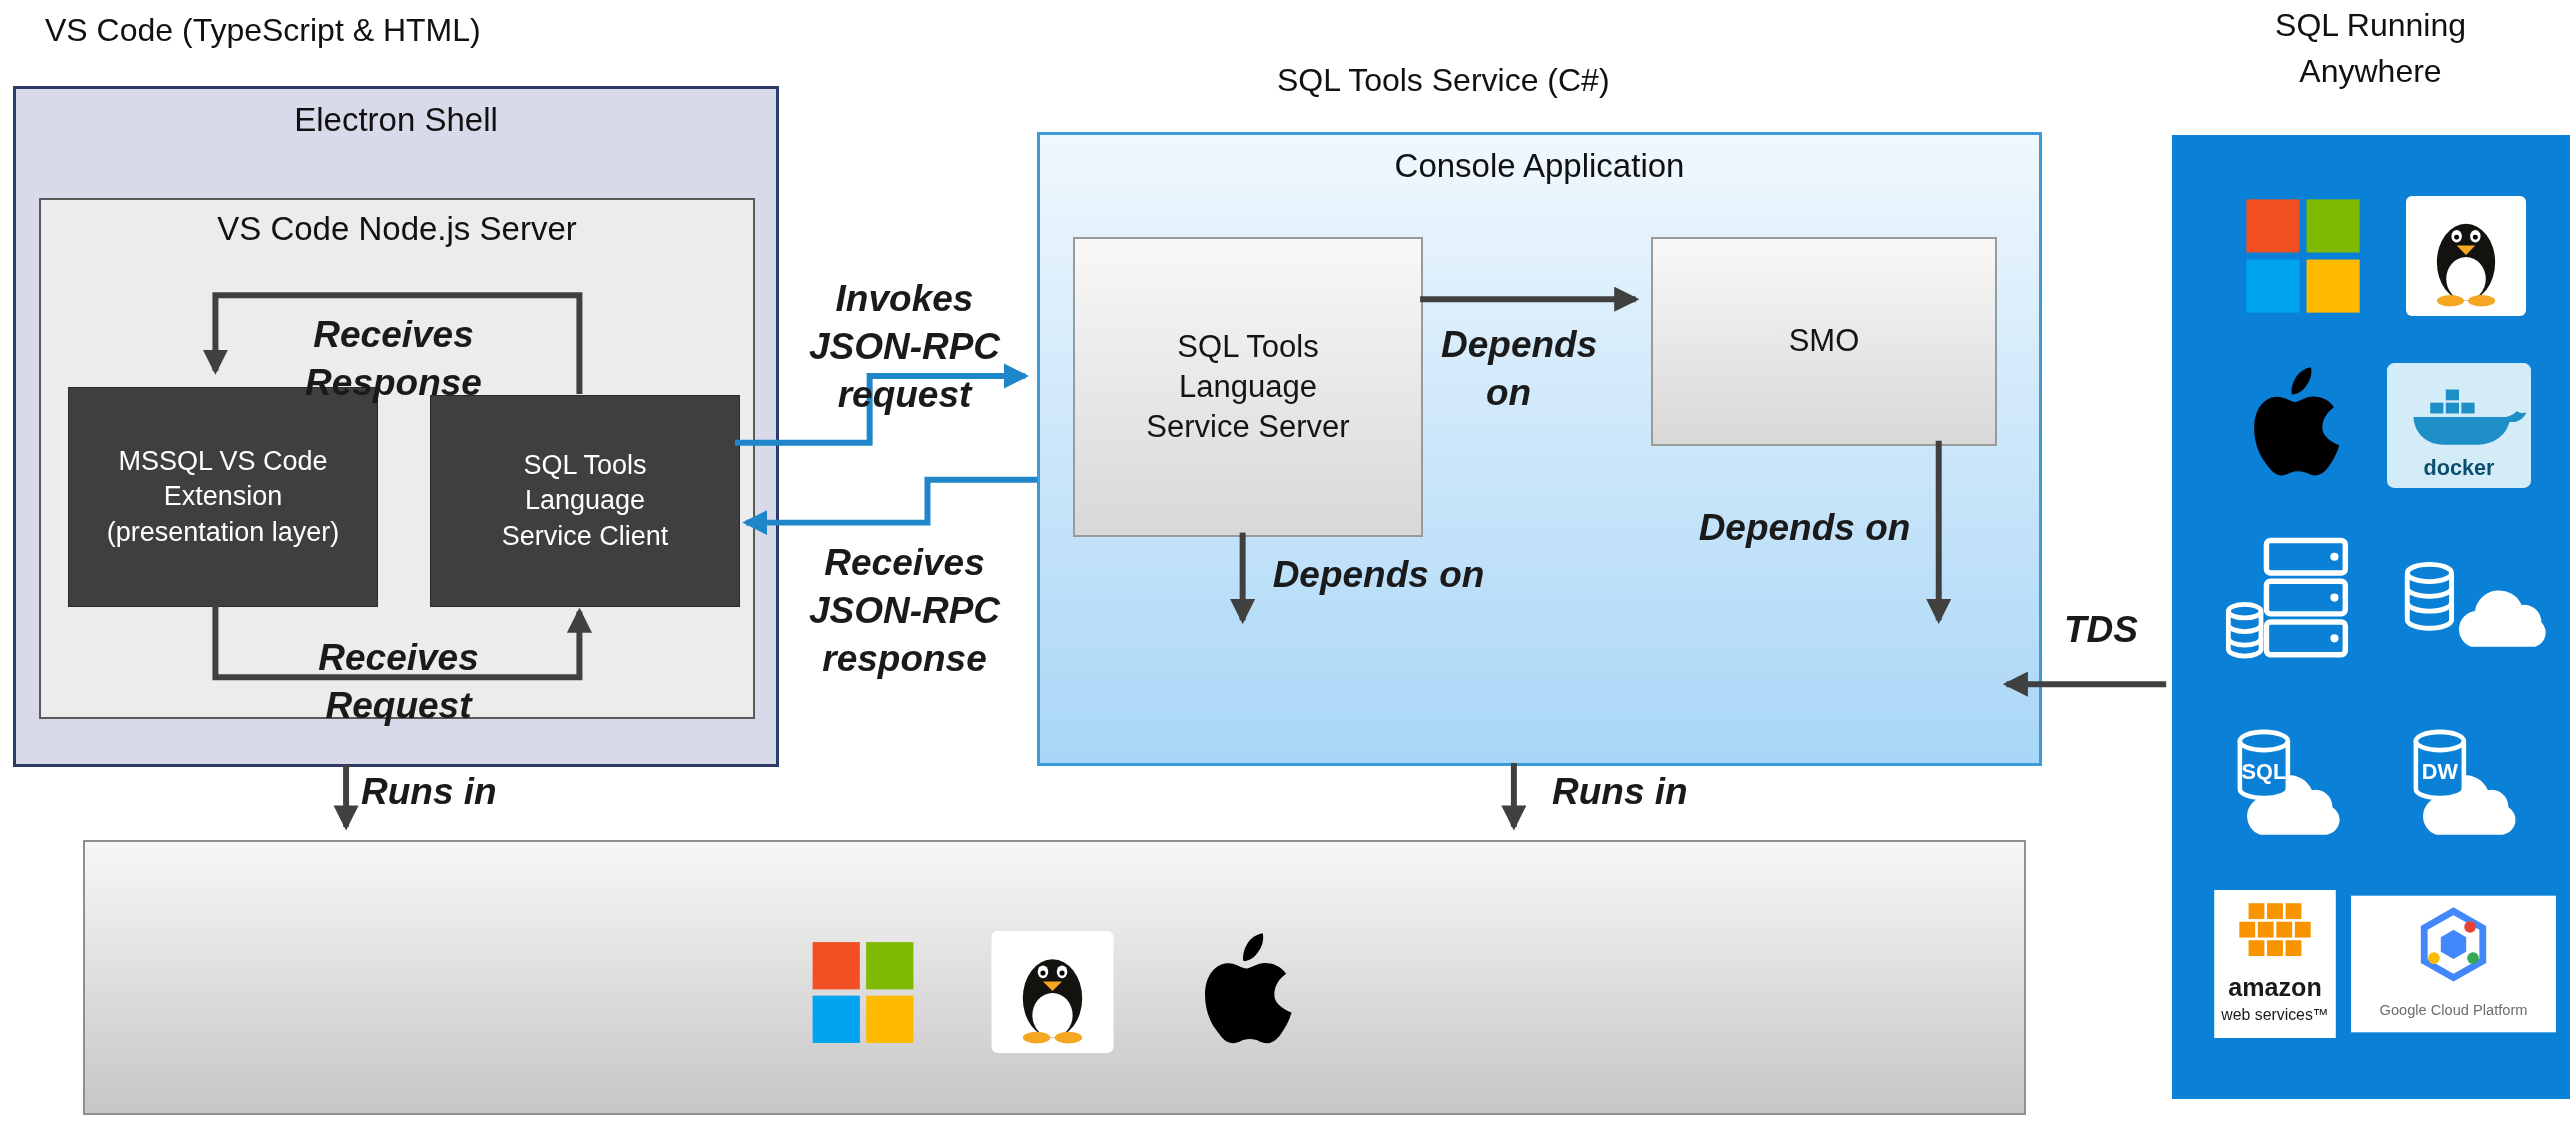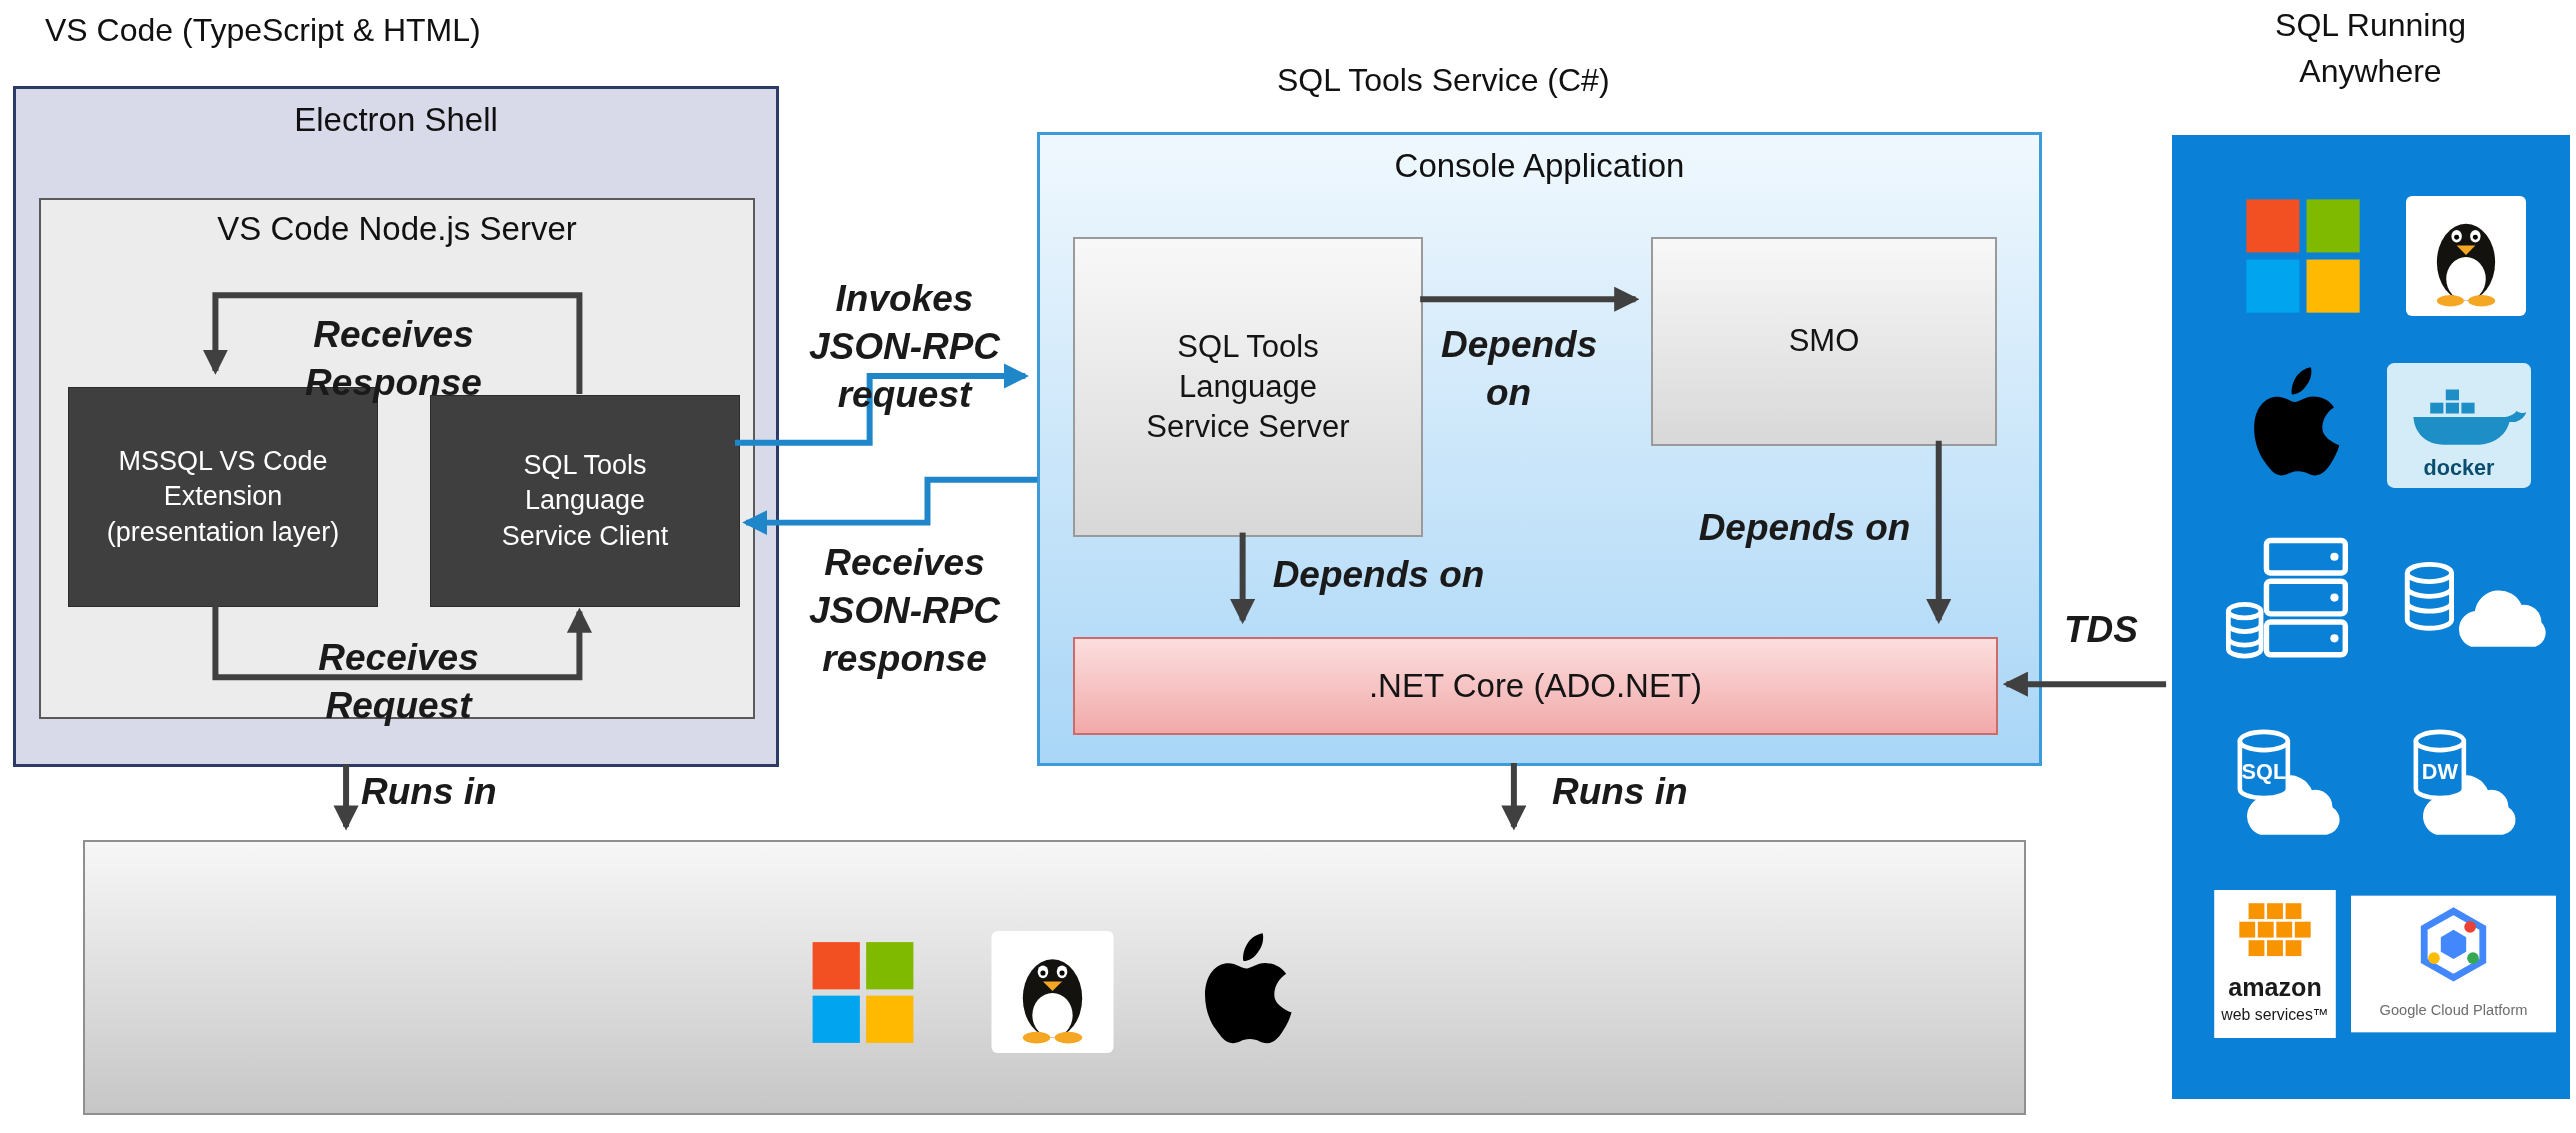--- a/index.html
+++ b/index.html
@@ -51,23 +51,20 @@
   </div>
 
   <div class="abs console" style="left:1037px;top:132px;width:999px;height:628px;">
     <div class="box-hd">Console Application</div>
     <div class="abs graybox" style="left:611px;top:102px;width:342px;height:205px;">
       <span>SMO</span>
     </div>
     <div class="abs graybox" style="left:33px;top:102px;width:346px;height:296px;">
       <span style="max-width:239px;">SQL Tools Language Service Server</span>
     </div>
-    <div class="abs netcore" style="left:33px;top:502px;width:921px;height:94px;">
-      <span>.NET Core (ADO.NET)</span>
-    </div>
   </div>
 
   <div class="abs osbox" style="left:83px;top:840px;width:1939px;height:271px;">
     <div class="os-icons">
       <svg width="105" height="105" viewBox="0 0 100 100">
         <rect x="2" y="2" width="45" height="45" fill="#f25022"></rect>
           <rect x="53" y="2" width="45" height="45" fill="#7fba00"></rect>
         <rect x="2" y="53" width="45" height="45" fill="#00a4ef"></rect>
           <rect x="53" y="53" width="45" height="45" fill="#ffb900"></rect>
       </svg>

